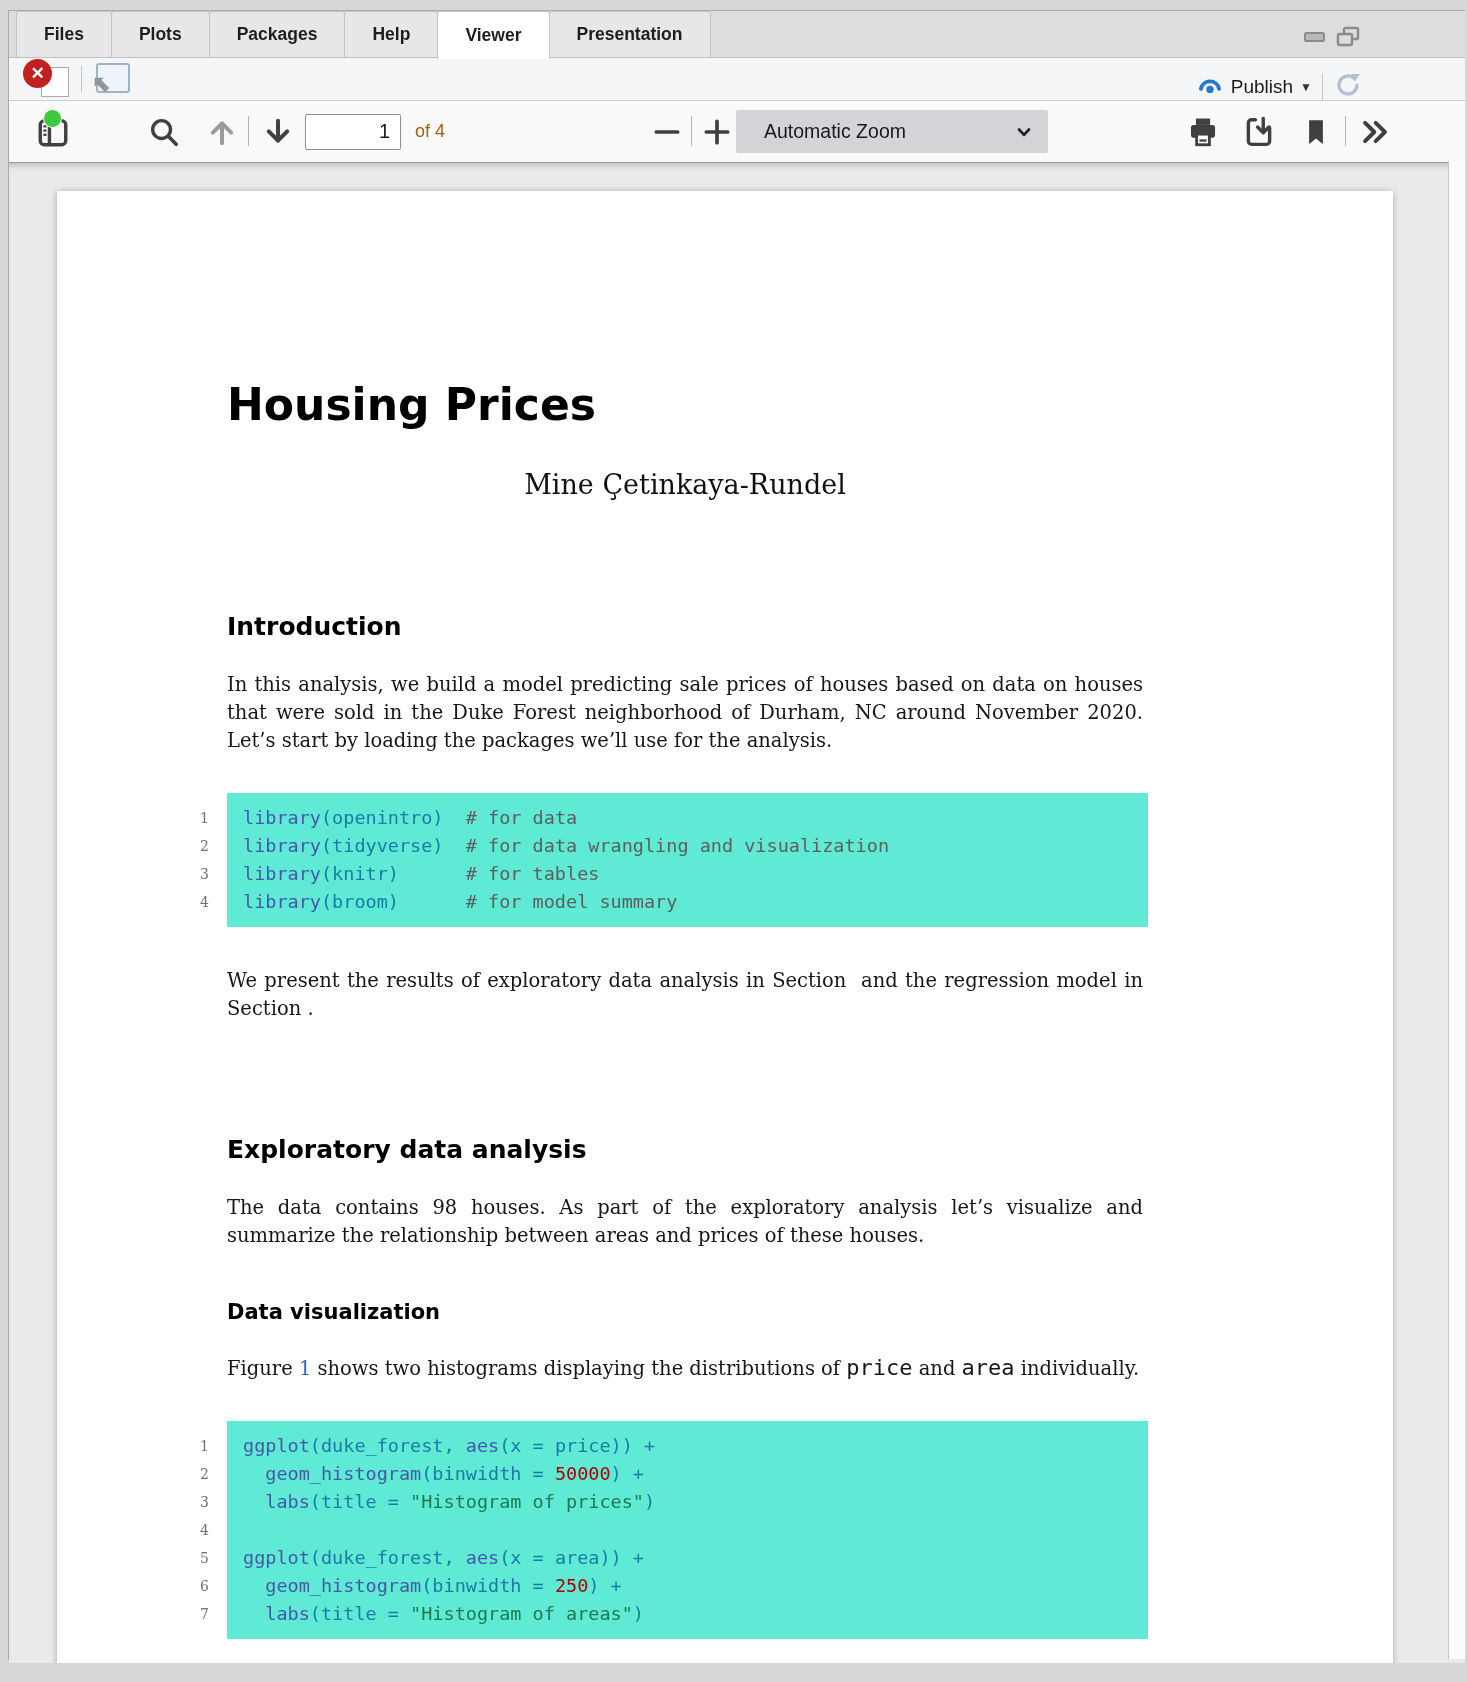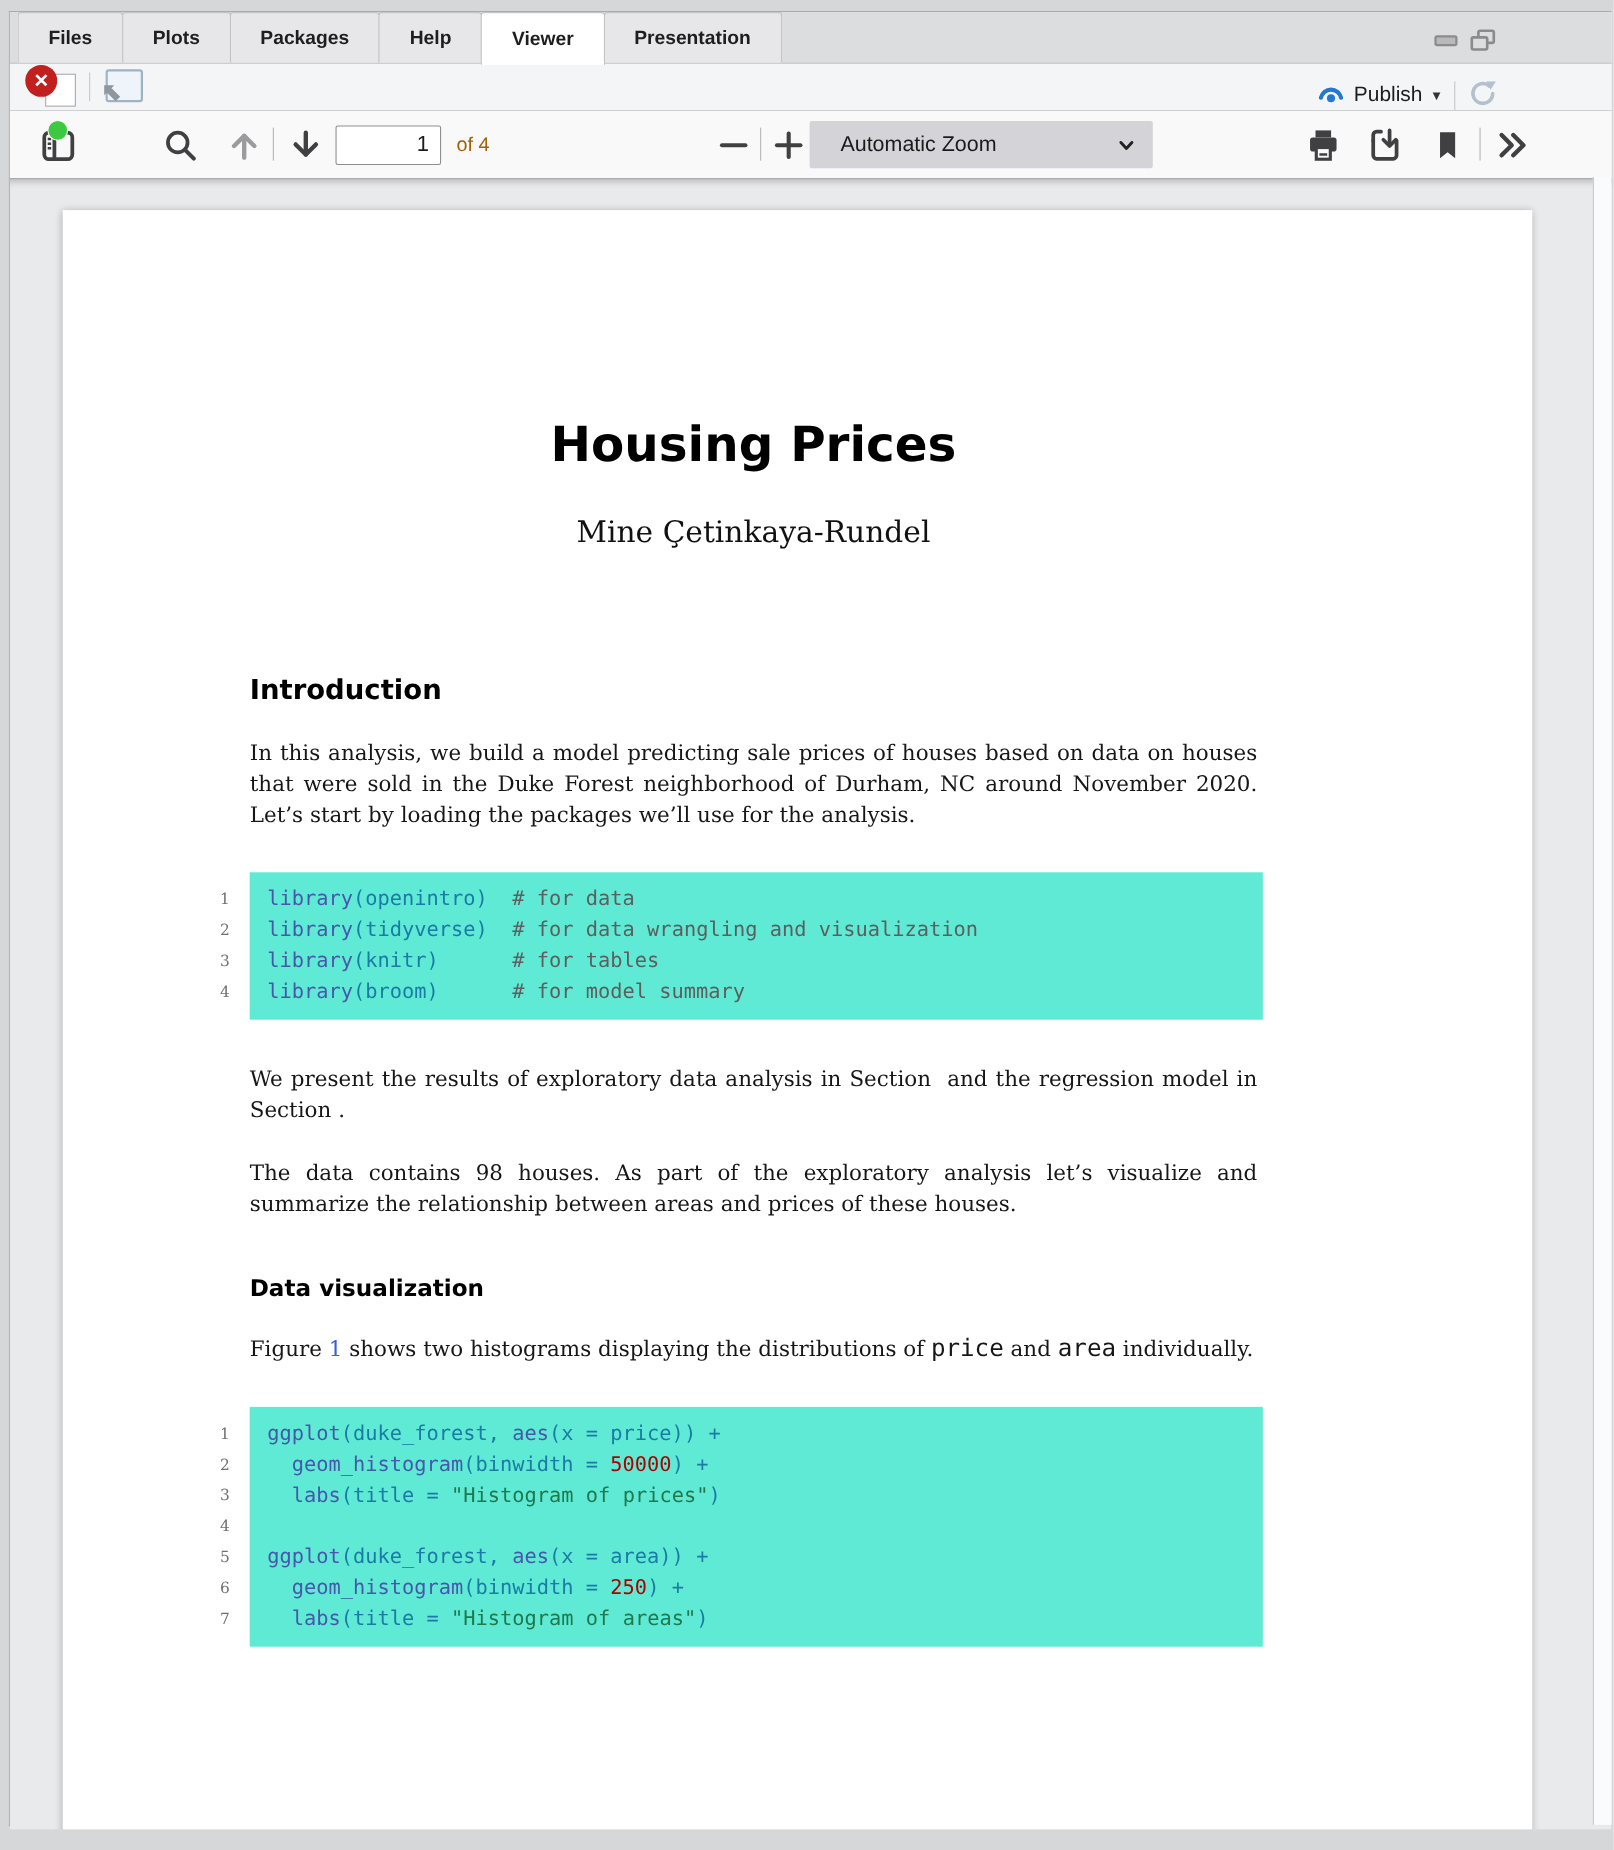--- a/index.html
+++ b/index.html
@@ -40,21 +40,21 @@
   .zoom-dd{position:absolute;left:727px;top:9px;width:312px;height:43px;background:#d4d4d8;border-radius:2px;display:flex;align-items:center;justify-content:space-between;padding:0 14px 0 28px;box-sizing:border-box;cursor:default;}
   .zoom-dd-label{font-size:19.5px;color:#1a1a1a;}
   .greendot{position:absolute;left:34px;top:8px;width:17px;height:17px;border-radius:50%;background:var(--green-badge,#3cc93f);border:1px solid #f9f9fa;}
 
   
   .viewer{position:relative;height:1500px;background:#e9eaec;overflow:hidden;box-shadow:inset 0 7px 7px -5px rgba(0,0,0,.22);}
   .pdf-page{position:absolute;left:48px;top:28px;width:1336px;height:1620px;background:#ffffff;box-shadow:0 1px 7px rgba(0,0,0,.28);box-sizing:border-box;padding:190px 250px 0 170px;}
   .scrollbar{position:absolute;right:0;top:150px;bottom:0;width:17px;background:#fafbfc;border-left:1px solid #c5c6c8;box-sizing:border-box;}
 
   
-  .doc-title{font-family:"DejaVu Sans",sans-serif;font-weight:bold;font-size:44px;color:#000;text-align:center;line-height:1.1;}
+  .doc-title{font-family:"DejaVu Sans",sans-serif;font-weight:bold;font-size:44px;color:#000;line-height:1.1;}
   .doc-author{font-family:"DejaVu Serif",serif;font-size:27px;color:#111;text-align:center;margin-top:40px;}
   .h2{font-family:"DejaVu Sans",sans-serif;font-weight:bold;font-size:25px;color:#000;margin-top:112px;}
   .h3{font-family:"DejaVu Sans",sans-serif;font-weight:bold;font-size:21px;color:#000;margin-top:50px;}
   .para{font-family:"DejaVu Serif",serif;font-size:19.5px;color:#161616;line-height:28px;text-align:justify;margin-top:30px;}
   .run-link{color:var(--link,#3465cf);cursor:pointer;}
   .run-mono{font-family:"DejaVu Sans Mono",monospace;font-size:22px;}
   .codeblock{display:flex;margin:38px -5px 40px -42px;}
   .lns{width:24px;padding:11px 0 11px 0;text-align:right;font-family:"DejaVu Serif",serif;font-size:14px;color:#707070;line-height:28px;flex:none;}
   .codebg{flex:1;margin-left:18px;background:#5eead4;padding:11px 0 11px 16px;}
   .code-line{font-family:"DejaVu Sans Mono",monospace;font-size:18.5px;line-height:28px;white-space:pre;min-height:28px;}
@@ -253,20 +253,21 @@
               <div style="height: 28px;">4</div>
             </div>
             <div class="codebg">
               <div class="code-line"><span class="tk-fn">library</span><span class="tk-df">(openintro)</span><span class="tk-cm">  # for data</span></div>
               <div class="code-line"><span class="tk-fn">library</span><span class="tk-df">(tidyverse)</span><span class="tk-cm">  # for data wrangling and visualization</span></div>
               <div class="code-line"><span class="tk-fn">library</span><span class="tk-df">(knitr)</span><span class="tk-cm">      # for tables</span></div>
               <div class="code-line"><span class="tk-fn">library</span><span class="tk-df">(broom)</span><span class="tk-cm">      # for model summary</span></div>
             </div>
           </div>
           <div class="para"><span>We present the results of exploratory data analysis in Section &nbsp;and the regression model in Section&nbsp;.</span></div>
+          <div class="h2">Exploratory data analysis</div>
           <div class="para"><span>The data contains 98 houses. As part of the exploratory analysis let’s visualize and summarize the relationship between areas and prices of these houses.</span></div>
           <div class="h3">Data visualization</div>
           <div class="para"><span>Figure </span><span class="run-link">1</span><span> shows two histograms displaying the distributions of </span><span class="run-mono">price</span><span> and </span><span class="run-mono">area</span><span> individually.</span></div>
           <div class="codeblock">
             <div class="lns">
               <div style="height: 28px;">1</div>
               <div style="height: 28px;">2</div>
               <div style="height: 28px;">3</div>
               <div style="height: 28px;">4</div>
               <div style="height: 28px;">5</div>

